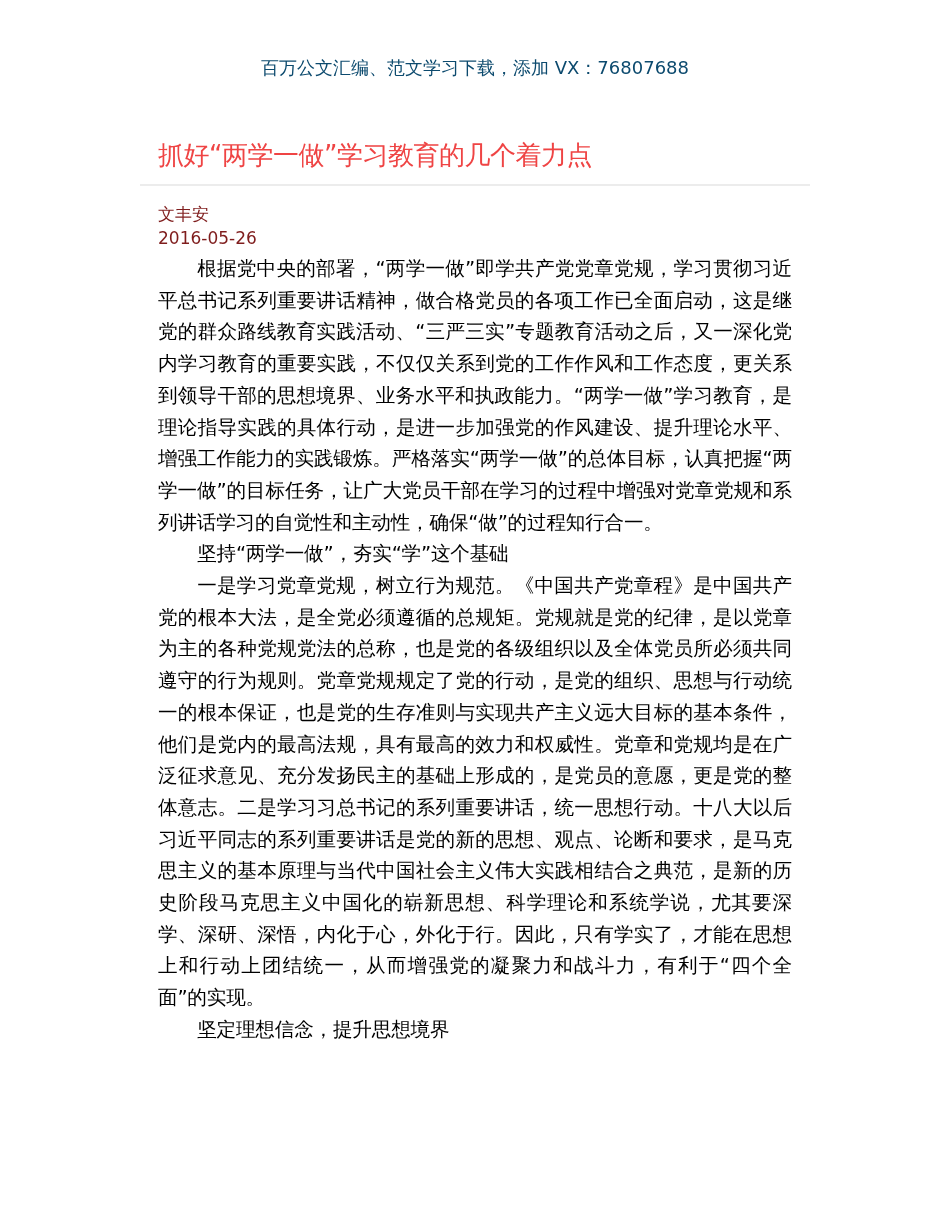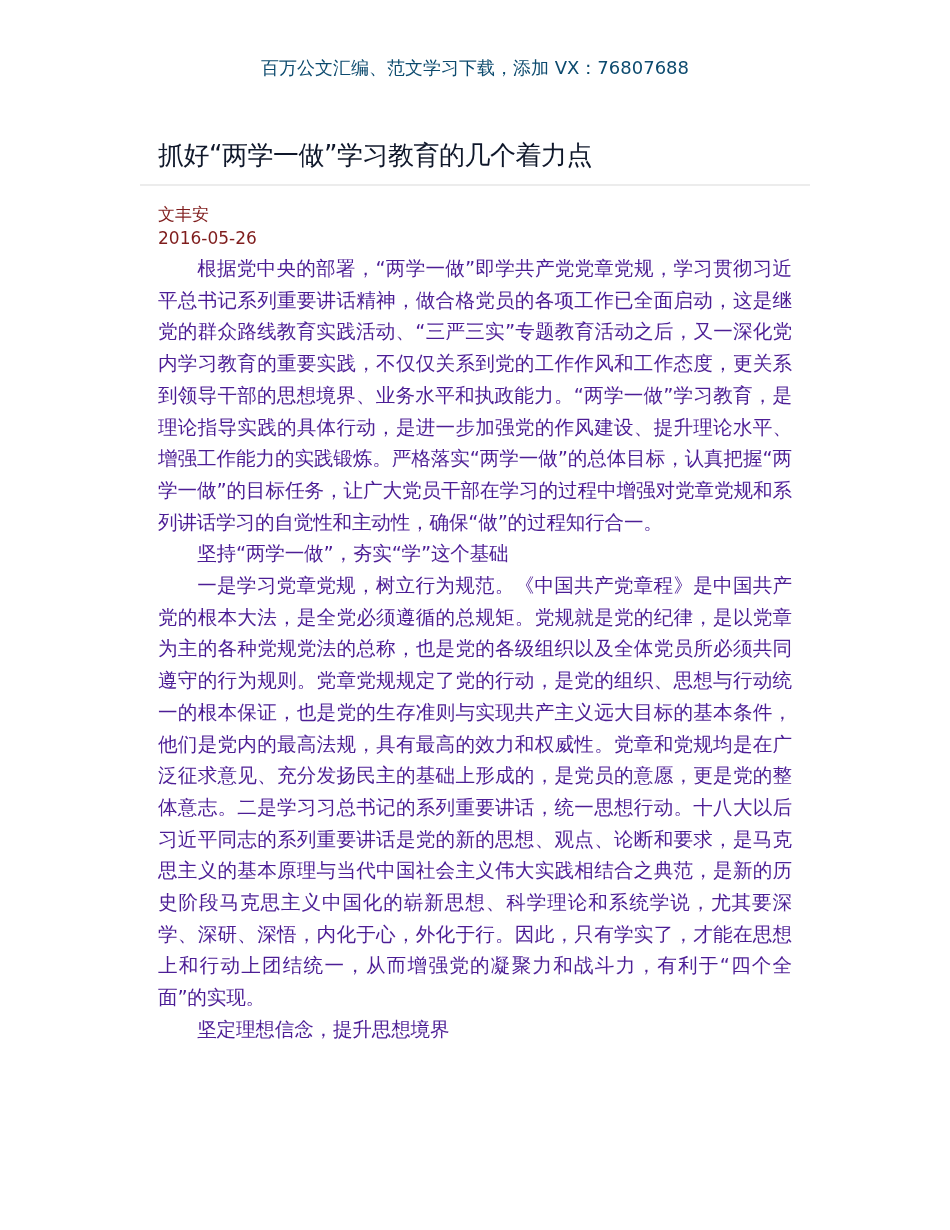--- a/index.html
+++ b/index.html
@@ -25,21 +25,21 @@
     line-height: 24px;
     letter-spacing: 0px;
   }
   .title {
     position: absolute;
     top: 138px;
     left: 158px;
     width: 660px;
     font-size: 26px;
     line-height: 34px;
-    color: #0f172a;
+    color: #ef4444;
     white-space: nowrap;
     letter-spacing: -0.5px;
   }
   .divider {
     position: absolute;
     top: 184px;
     left: 140px;
     width: 670px;
     height: 2px;
     background: #ececec;
@@ -51,21 +51,21 @@
     color: #7f1d1d;
     font-size: 17px;
     line-height: 24px;
   }
   .meta div { white-space: nowrap; }
   .article {
     position: absolute;
     top: 253px;
     left: 158px;
     width: 634px;
-    color: #4c1d95;
+    color: #000000;
     font-size: 19.6px;
     line-height: 31.7px;
     text-align: justify;
     text-justify: inter-character;
     letter-spacing: -0.2px;
   }
   .article p {
     margin: 0;
     text-indent: 2em;
   }

